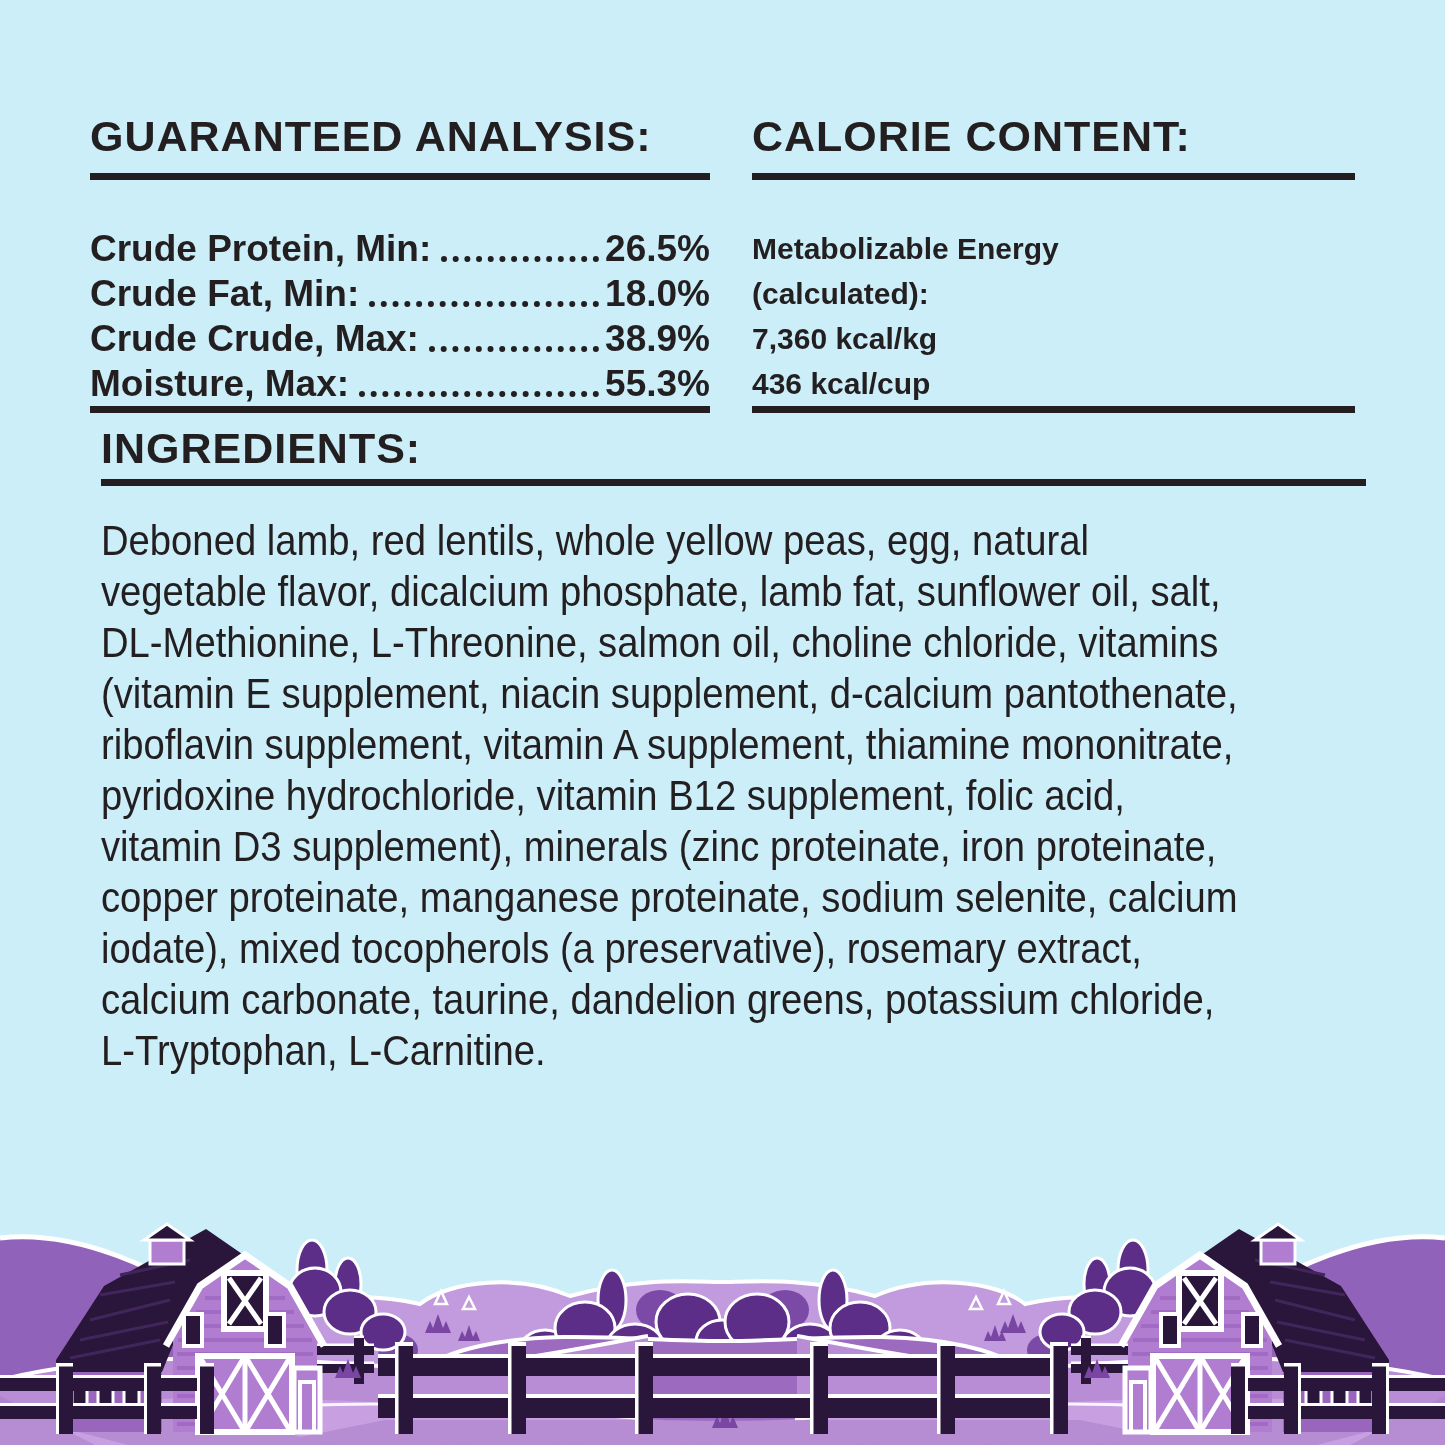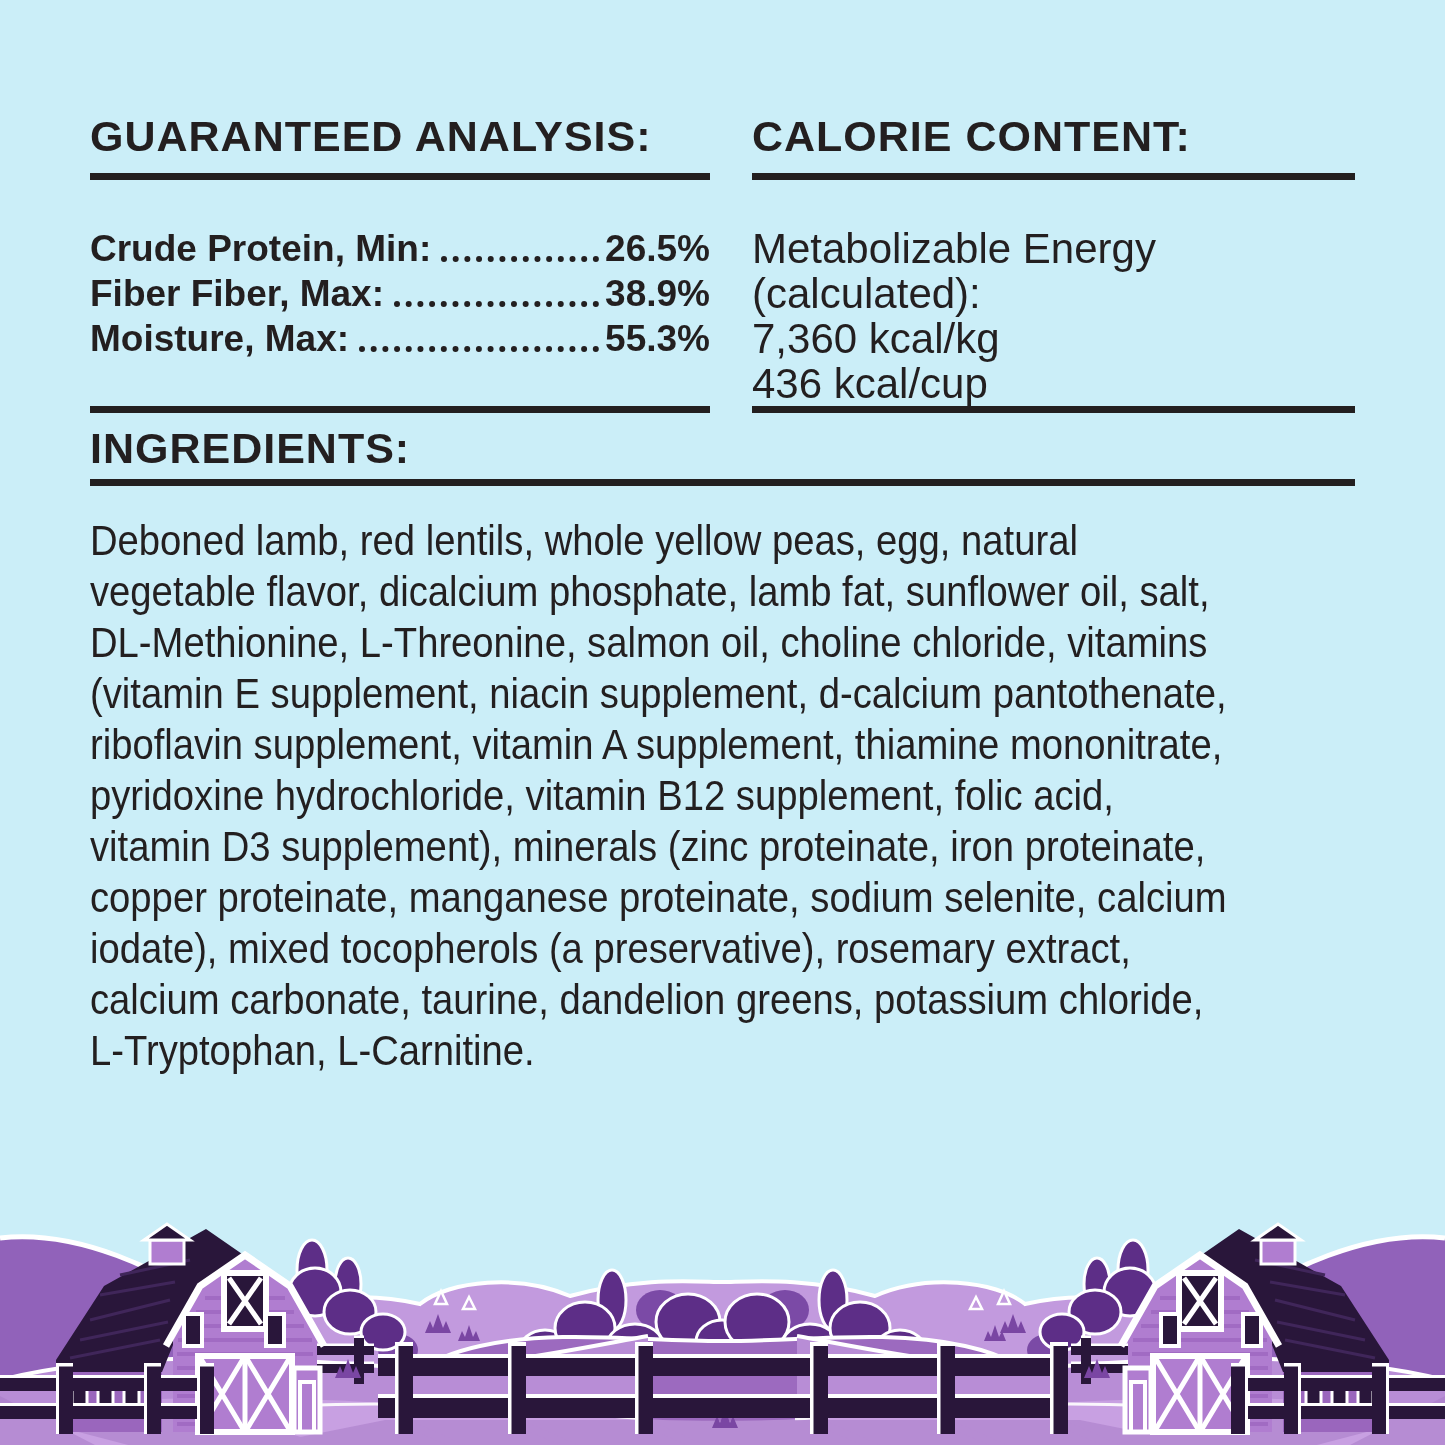--- a/index.html
+++ b/index.html
@@ -10,40 +10,45 @@
   }
   .col{position:absolute;top:86px}
   .col-ga{left:90px;width:620px}
   .col-cc{left:752px;width:603px}
   .sec-h{font-size:43px;font-weight:bold;letter-spacing:1px;line-height:1;
          padding-bottom:15px;border-bottom:7px solid #231f20;white-space:nowrap}
   .sec-body{padding-top:17px;border-bottom:7px solid #231f20;min-height:180px}
   .ga-row{display:flex;align-items:center;font-size:37px;font-weight:bold;
           line-height:45px;height:45px;white-space:nowrap}
   .dots{flex:1 1 auto;margin:0 6px 9px 10px;border-bottom:6px dotted #231f20;align-self:flex-end}
-  .cc-line{font-size:42px;font-weight:normal;line-height:45px;white-space:nowrap}
-  .ing{position:absolute;left:90px;top:398px;width:1265px}
+  .cc-line{font-size:30px;font-weight:bold;line-height:45px;white-space:nowrap}
+  .ing{position:absolute;left:101px;top:398px;width:1265px}
   .ing .sec-h{padding-bottom:9px}
   .ing-body{margin-top:16px;transform:scaleX(.91);transform-origin:left top;white-space:nowrap}
   .ing-line{font-size:42px;line-height:51px;font-weight:normal}
   .farm{position:absolute;left:0;top:1200px;width:1445px;height:245px;display:block}
 </style>
 </head>
 <body>
 
 <section class="col col-ga">
   <h1 class="sec-h">GUARANTEED ANALYSIS:</h1>
   <div class="sec-body">
     <div class="ga-row">
       <span>Crude Protein, Min:</span>
       <span class="dots"></span>
       <span>26.5%</span>
     </div>
     <div class="ga-row">
-      <span>Fiber Fiber, Max:</span>
+      <span>Crude Fat, Min:</span>
+      <span class="dots"></span>
+      <span>18.0%</span>
+    </div>
+    <div class="ga-row">
+      <span>Crude Crude, Max:</span>
       <span class="dots"></span>
       <span>38.9%</span>
     </div>
     <div class="ga-row">
       <span>Moisture, Max:</span>
       <span class="dots"></span>
       <span>55.3%</span>
     </div>
   </div>
 </section>

